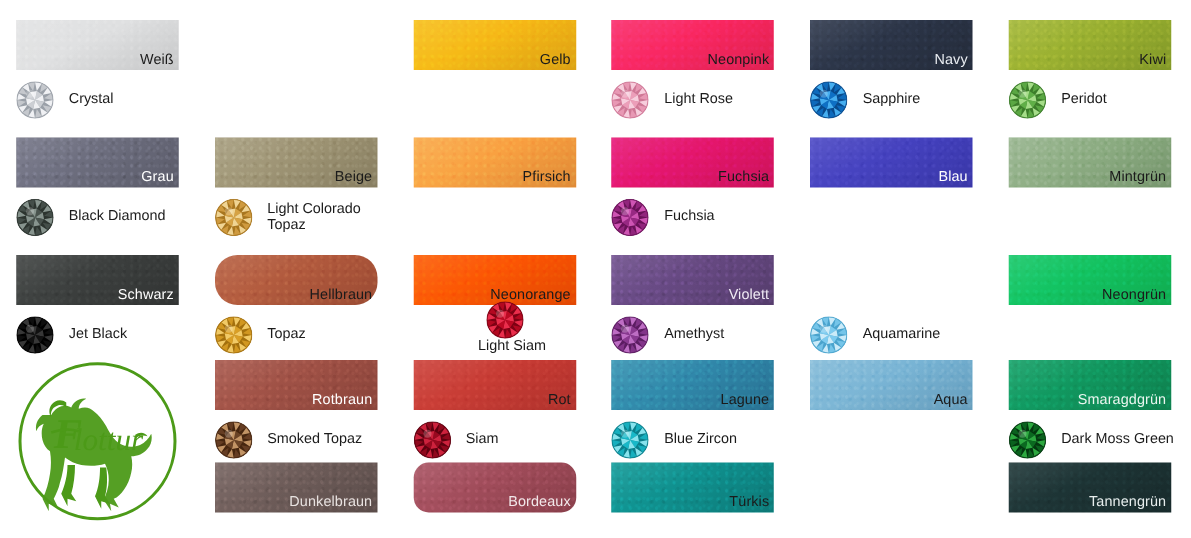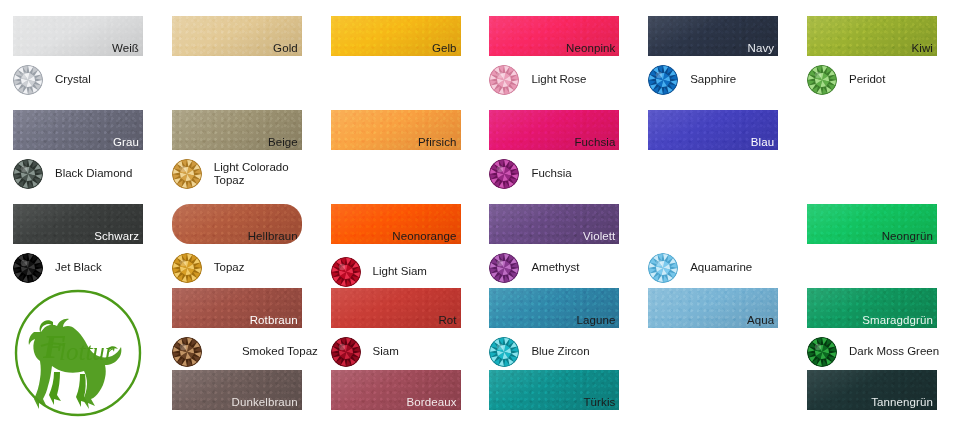--- a/index.html
+++ b/index.html
@@ -197,25 +197,20 @@
             <polygon points="7.75,13.53 10.91,8.83 15,15" fill="#121212" opacity="0.95"></polygon>
             <polygon points="10.91,8.83 16.47,7.75 15,15" fill="#3a3a3a" opacity="0.95"></polygon>
     <circle cx="15" cy="15" r="14.5" fill="none" stroke="#000000" stroke-width="1.1" opacity="0.85"></circle>
     <circle cx="11" cy="10" r="3.2" fill="#ffffff" opacity="0.22"></circle>
   </svg>
         </div>
         <div class="gem-label">Jet Black</div>
       </div>
     </div>
     <div class="col">
-      <div class="swatch" style="top: 16px; left: 13px; background: rgb(226, 200, 147);">
-        <div class="tex"></div>
-        <div class="shade"></div>
-        <div class="sw-label" style="color: rgb(27, 27, 27);">Gold</div>
-      </div>
       <div class="swatch" style="top: 110px; left: 13px; background: rgb(156, 146, 114);">
         <div class="tex"></div>
         <div class="shade"></div>
         <div class="sw-label" style="color: rgb(27, 27, 27);">Beige</div>
       </div>
       <div class="gemrow" style="top: 154px; left: 13px;">
         <div class="gem">
           <svg viewBox="0 0 30 30">
     <circle cx="15" cy="15" r="14.5" fill="#a8761f"></circle>
     <polygon points="15.00,0.50 20.55,1.60 16.44,7.74" fill="#f3d99a" opacity="0.95"></polygon>
@@ -285,21 +280,21 @@
     <circle cx="11" cy="10" r="3.2" fill="#ffffff" opacity="0.22"></circle>
   </svg>
         </div>
         <div class="gem-label">Topaz</div>
       </div>
       <div class="swatch" style="top: 288px; left: 13px; background: rgb(157, 79, 68);">
         <div class="tex"></div>
         <div class="shade"></div>
         <div class="sw-label" style="color: rgb(255, 255, 255);">Rotbraun</div>
       </div>
-      <div class="gemrow" style="top: 332px; left: 13px; justify-content: space-between;">
+      <div class="gemrow" style="top: 332px; left: 13px;">
         <div class="gem">
           <svg viewBox="0 0 30 30">
     <circle cx="15" cy="15" r="14.5" fill="#46260f"></circle>
     <polygon points="15.00,0.50 20.55,1.60 16.44,7.74" fill="#c99a6a" opacity="0.95"></polygon>
             <polygon points="20.55,1.60 25.25,4.75 19.11,8.85" fill="#6d4428" opacity="0.8"></polygon>
             <polygon points="25.25,4.75 28.40,9.45 21.15,10.89" fill="#c99a6a" opacity="0.95"></polygon>
             <polygon points="28.40,9.45 29.50,15.00 22.26,13.56" fill="#6d4428" opacity="0.8"></polygon>
             <polygon points="29.50,15.00 28.40,20.55 22.26,16.44" fill="#c99a6a" opacity="0.95"></polygon>
             <polygon points="28.40,20.55 25.25,25.25 21.15,19.11" fill="#6d4428" opacity="0.8"></polygon>
             <polygon points="25.25,25.25 20.55,28.40 19.11,21.15" fill="#c99a6a" opacity="0.95"></polygon>
@@ -341,21 +336,21 @@
       <div class="swatch" style="top: 110px; left: 13px; background: rgb(249, 159, 64);">
         <div class="tex"></div>
         <div class="shade"></div>
         <div class="sw-label" style="color: rgb(27, 27, 27);">Pfirsich</div>
       </div>
       <div class="swatch" style="top: 204px; left: 13px; background: rgb(252, 84, 3);">
         <div class="tex"></div>
         <div class="shade"></div>
         <div class="sw-label" style="color: rgb(27, 27, 27);">Neonorange</div>
       </div>
-      <div class="gemrow" style="top: 252px; left: 13px;">
+      <div class="gemrow" style="top: 241px; left: 13px; flex-direction: column;">
         <div class="gem">
           <svg viewBox="0 0 30 30">
     <circle cx="15" cy="15" r="14.5" fill="#7d0113"></circle>
     <polygon points="15.00,0.50 20.55,1.60 16.44,7.74" fill="#f0304f" opacity="0.95"></polygon>
             <polygon points="20.55,1.60 25.25,4.75 19.11,8.85" fill="#c00a24" opacity="0.8"></polygon>
             <polygon points="25.25,4.75 28.40,9.45 21.15,10.89" fill="#f0304f" opacity="0.95"></polygon>
             <polygon points="28.40,9.45 29.50,15.00 22.26,13.56" fill="#c00a24" opacity="0.8"></polygon>
             <polygon points="29.50,15.00 28.40,20.55 22.26,16.44" fill="#f0304f" opacity="0.95"></polygon>
             <polygon points="28.40,20.55 25.25,25.25 21.15,19.11" fill="#c00a24" opacity="0.8"></polygon>
             <polygon points="25.25,25.25 20.55,28.40 19.11,21.15" fill="#f0304f" opacity="0.95"></polygon>
@@ -414,21 +409,21 @@
             <polygon points="13.53,22.25 8.83,19.09 15,15" fill="#9b0a21" opacity="0.95"></polygon>
             <polygon points="8.83,19.09 7.75,13.53 15,15" fill="#d32440" opacity="0.95"></polygon>
             <polygon points="7.75,13.53 10.91,8.83 15,15" fill="#9b0a21" opacity="0.95"></polygon>
             <polygon points="10.91,8.83 16.47,7.75 15,15" fill="#d32440" opacity="0.95"></polygon>
     <circle cx="15" cy="15" r="14.5" fill="none" stroke="#5e000f" stroke-width="1.1" opacity="0.85"></circle>
     <circle cx="11" cy="10" r="3.2" fill="#ffffff" opacity="0.22"></circle>
   </svg>
         </div>
         <div class="gem-label">Siam</div>
       </div>
-      <div class="swatch" style="top: 370px; left: 13px; background: rgb(158, 74, 88);">
+      <div class="swatch" style="top: 370px; left: 13px; background: rgb(158, 74, 88); border-radius: 12px;">
         <div class="tex"></div>
         <div class="shade"></div>
         <div class="sw-label" style="color: rgb(242, 232, 234);">Bordeaux</div>
       </div>
     </div>
     <div class="col">
       <div class="swatch" style="top: 16px; left: 13px; background: rgb(249, 38, 95);">
         <div class="tex"></div>
         <div class="shade"></div>
         <div class="sw-label" style="color: rgb(27, 27, 27);">Neonpink</div>
@@ -708,20 +703,25 @@
             <polygon points="13.53,22.25 8.83,19.09 15,15" fill="#62b24a" opacity="0.95"></polygon>
             <polygon points="8.83,19.09 7.75,13.53 15,15" fill="#abe38e" opacity="0.95"></polygon>
             <polygon points="7.75,13.53 10.91,8.83 15,15" fill="#62b24a" opacity="0.95"></polygon>
             <polygon points="10.91,8.83 16.47,7.75 15,15" fill="#abe38e" opacity="0.95"></polygon>
     <circle cx="15" cy="15" r="14.5" fill="none" stroke="#3c7d2a" stroke-width="1.1" opacity="0.85"></circle>
     <circle cx="11" cy="10" r="3.2" fill="#ffffff" opacity="0.22"></circle>
   </svg>
         </div>
         <div class="gem-label">Peridot</div>
       </div>
+      <div class="swatch" style="top: 110px; left: 13px; background: rgb(138, 171, 128);">
+        <div class="tex"></div>
+        <div class="shade"></div>
+        <div class="sw-label" style="color: rgb(27, 27, 27);">Mintgrün</div>
+      </div>
       <div class="swatch" style="top: 204px; left: 13px; background: rgb(18, 193, 94);">
         <div class="tex"></div>
         <div class="shade"></div>
         <div class="sw-label" style="color: rgb(27, 27, 27);">Neongrün</div>
       </div>
       <div class="swatch" style="top: 288px; left: 13px; background: rgb(16, 148, 92);">
         <div class="tex"></div>
         <div class="shade"></div>
         <div class="sw-label" style="color: rgb(234, 246, 239);">Smaragdgrün</div>
       </div>

